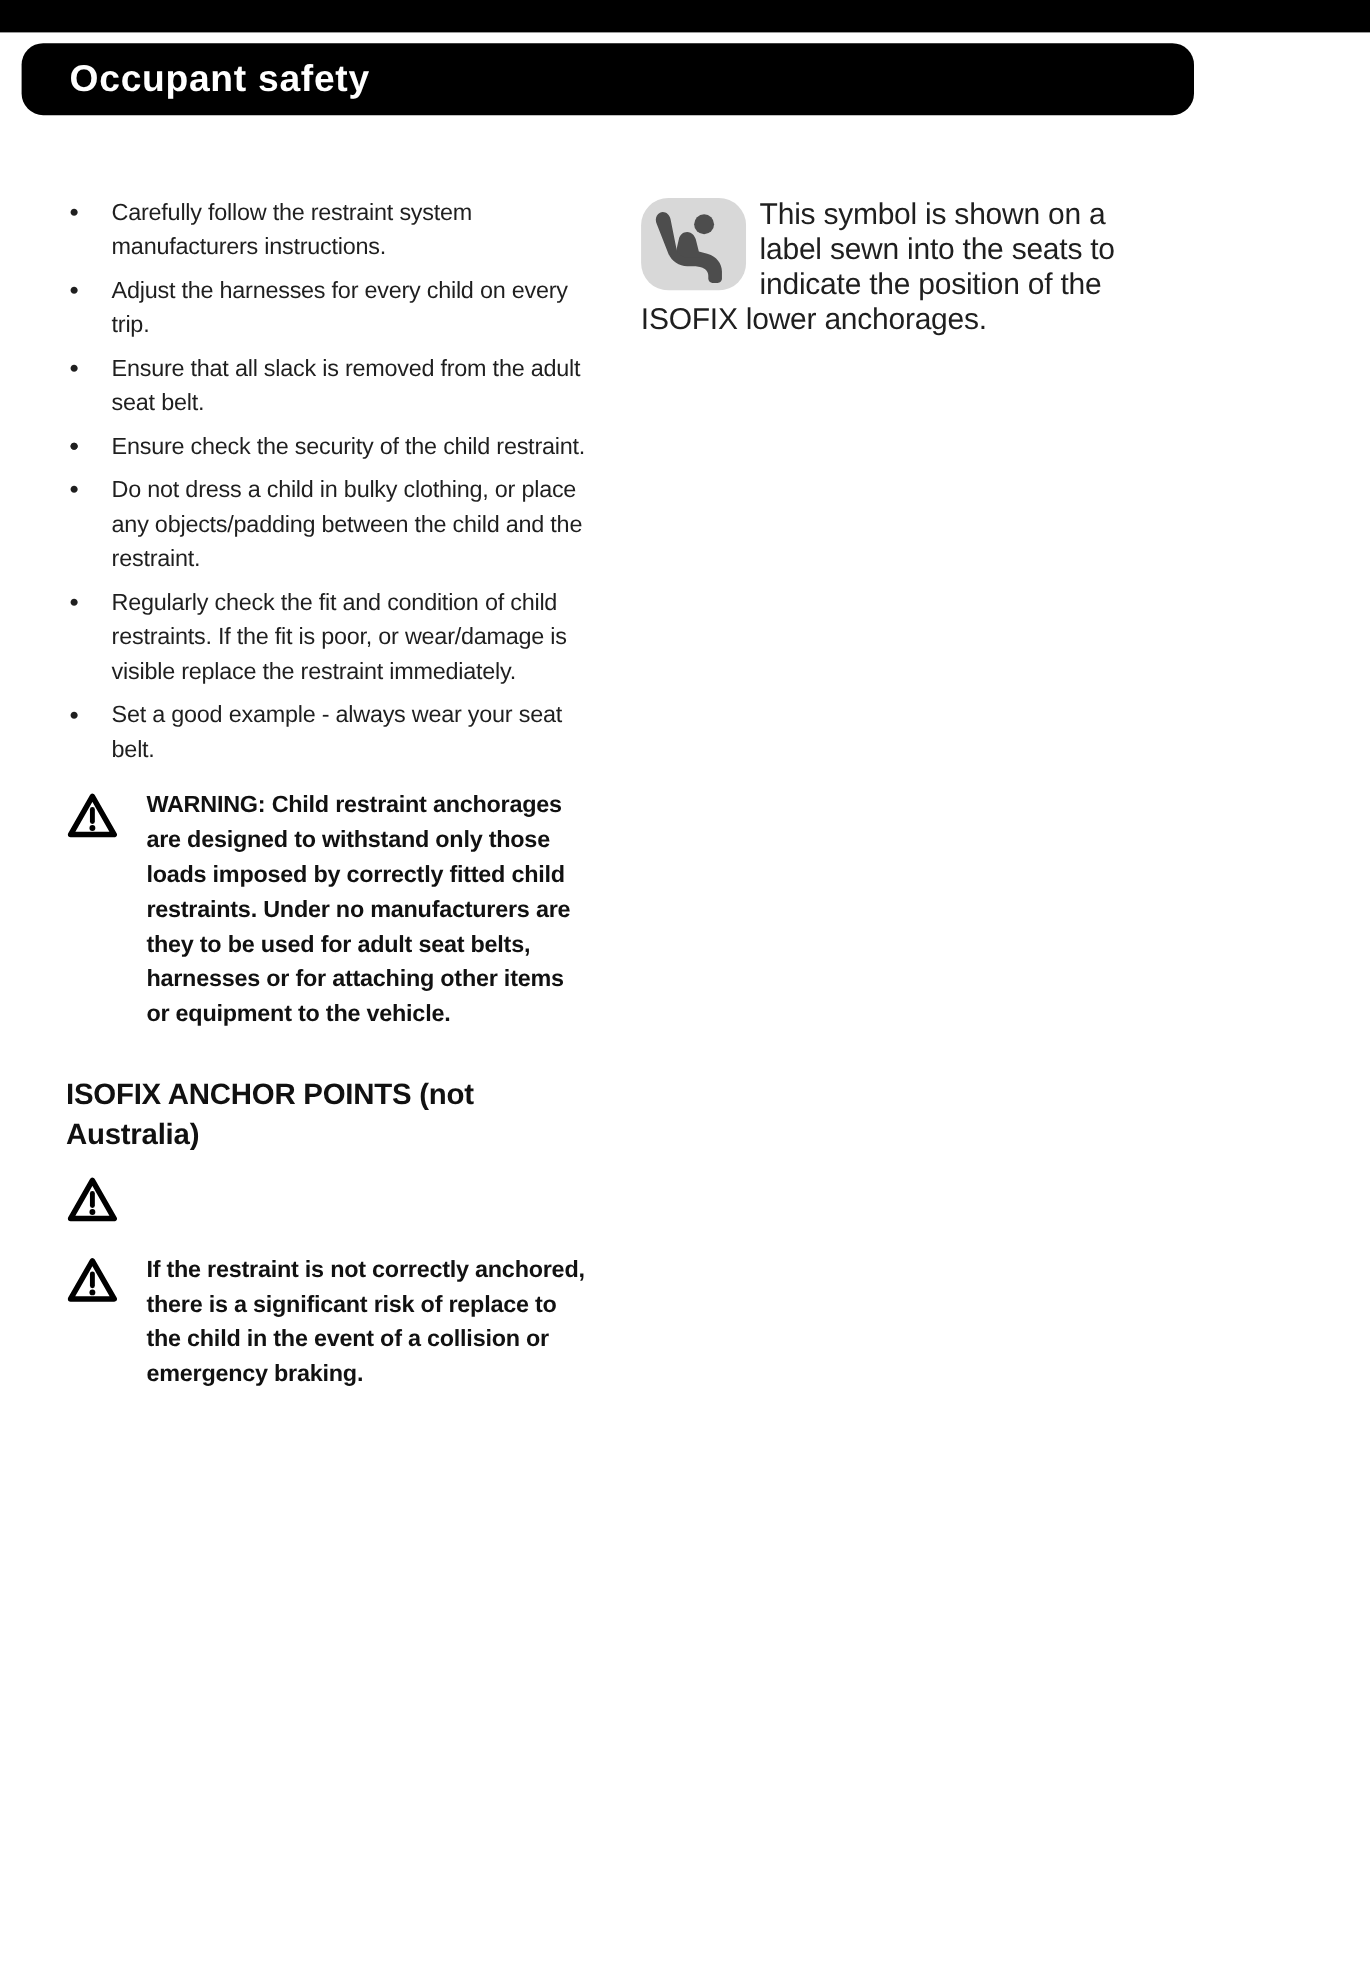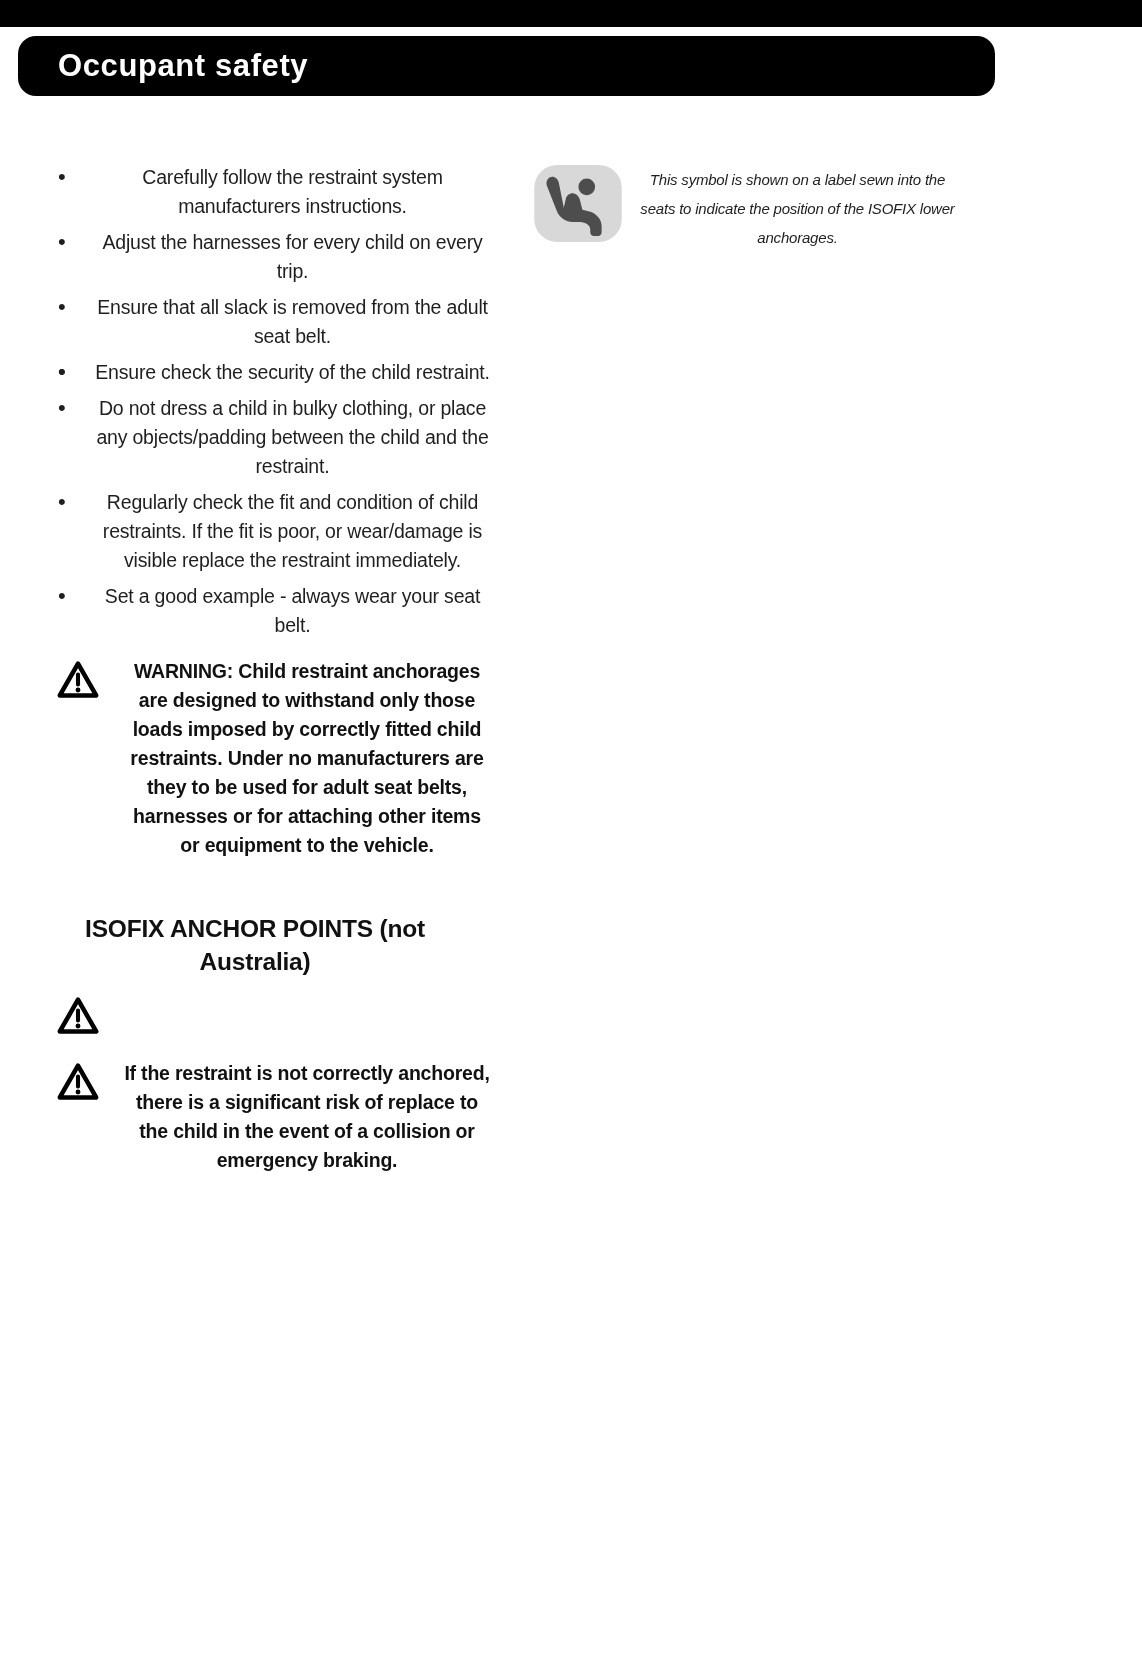--- a/index.html
+++ b/index.html
@@ -7,21 +7,20 @@
   body {
     font-family: "Liberation Sans", "DejaVu Sans", sans-serif;
     color: #1f1f1f;
   }
   .page {
     position: relative;
     width: 1142px;
     height: 1192px;
     background: #ffffff;
     overflow: hidden;
-    text-align: center;
   }
   .top-strip {
     position: absolute;
     top: 0; left: 0;
     width: 100%;
     height: 27px;
     background: #000000;
   }
   .header-bar {
     position: absolute;
@@ -54,24 +53,23 @@
     width: 437px;
     font-size: 19.5px;
     line-height: 29px;
     letter-spacing: -0.2px;
   }
   .col-right {
     position: absolute;
     left: 534px;
     top: 2px;
     width: 428px;
-    font-size: 15px;
+    font-size: 25px;
     line-height: 29px;
     letter-spacing: -0.2px;
-    font-style: italic;
   }
   .bullet-list { list-style: none; }
   .bullet-item {
     position: relative;
     padding-left: 38px;
     margin-bottom: 7px;
   }
   .bullet-marker {
     position: absolute;
     left: 3px;
@@ -91,21 +89,21 @@
   }
   .warning-text {
     font-weight: 700;
     color: #111111;
   }
   .section-heading {
     font-size: 24.5px;
     line-height: 33px;
     font-weight: 700;
     color: #111111;
-    margin: 52px 0 8px 0;
+    margin: 36px 0 8px 0;
     width: 400px;
     letter-spacing: -0.2px;
   }
   .closing { margin-top: 12px; }
   .isofix-icon {
     float: left;
     width: 88px;
     height: 77px;
     margin: 0 11px 10px 0;
   }

